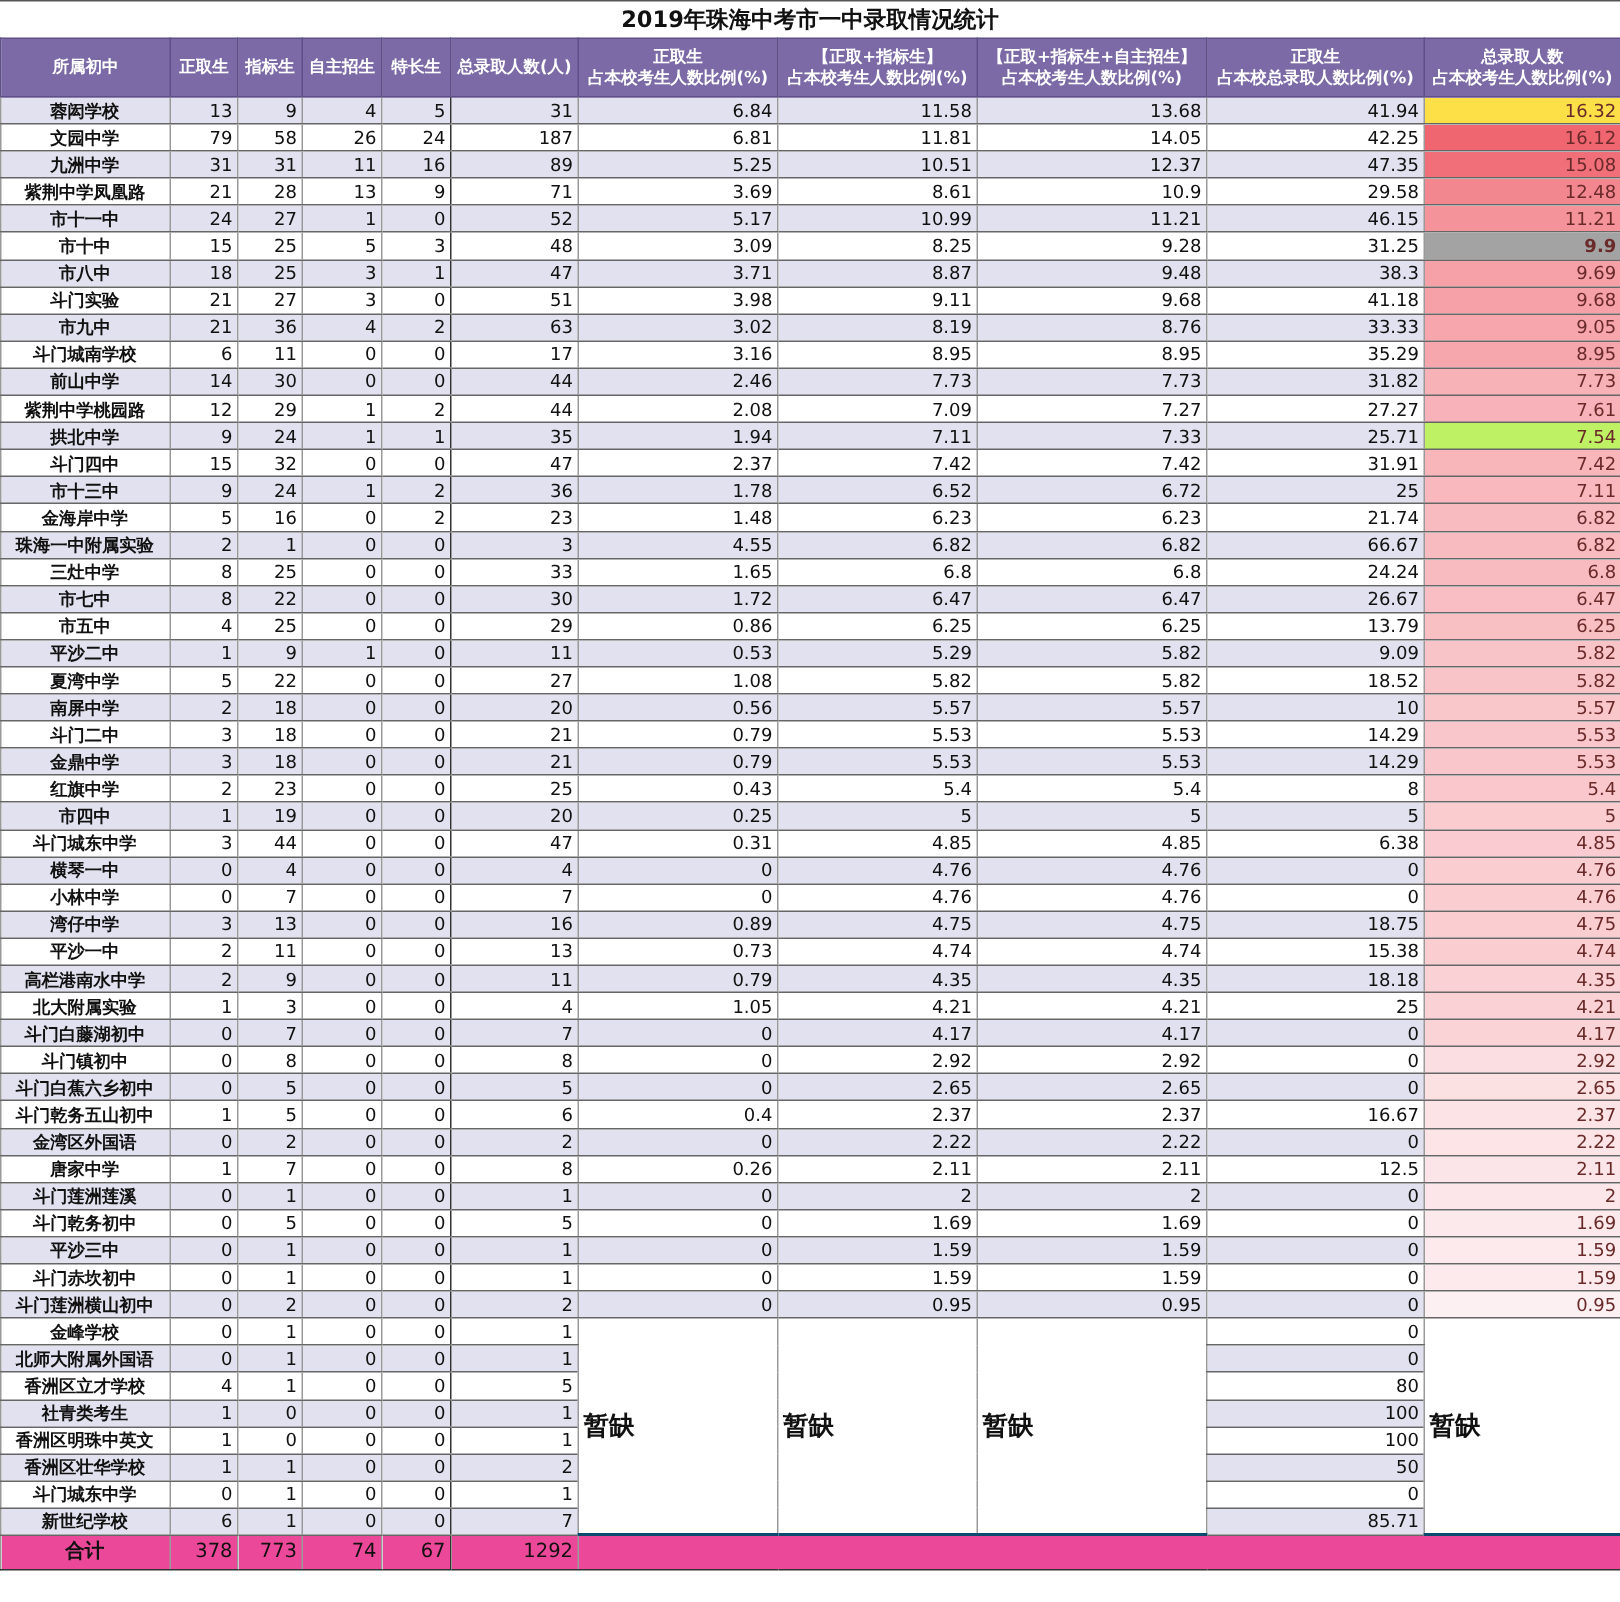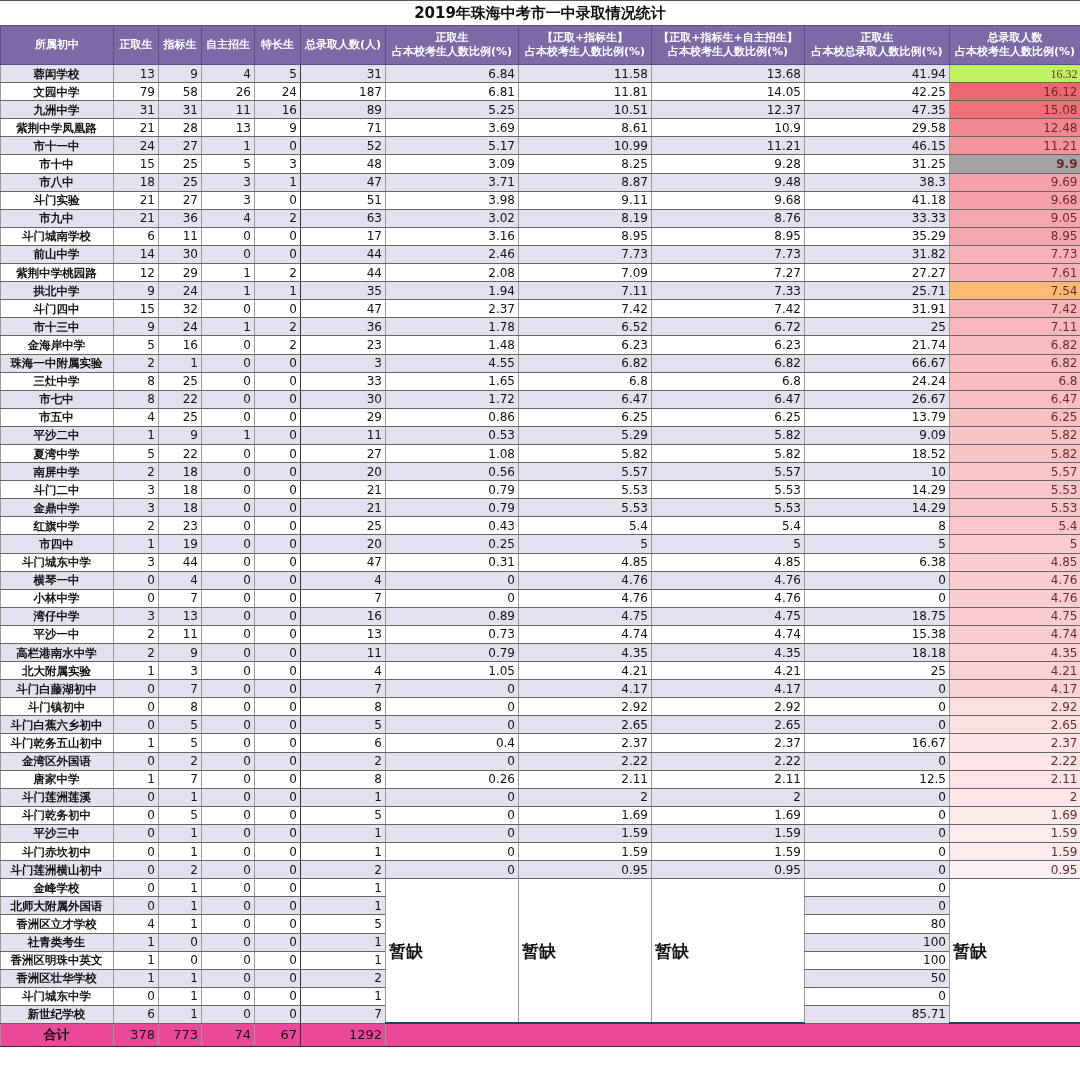--- a/index.html
+++ b/index.html
@@ -83,21 +83,21 @@
         <td class="name">蓉闳学校</td>
         <td>13</td>
         <td>9</td>
         <td>4</td>
         <td>5</td>
         <td class="sep">31</td>
         <td>6.84</td>
         <td>11.58</td>
         <td>13.68</td>
         <td>41.94</td>
-        <td class="hi" style="background: #bef264; font-family: Liberation Serif, serif;">16.32</td>
+        <td class="hi" style="background: #fde047;">16.32</td>
       </tr>
       <tr>
         <td class="name">文园中学</td>
         <td>79</td>
         <td>58</td>
         <td>26</td>
         <td>24</td>
         <td class="sep">187</td>
         <td>6.81</td>
         <td>11.81</td>
@@ -239,21 +239,21 @@
         <td class="name">拱北中学</td>
         <td>9</td>
         <td>24</td>
         <td>1</td>
         <td>1</td>
         <td class="sep">35</td>
         <td>1.94</td>
         <td>7.11</td>
         <td>7.33</td>
         <td>25.71</td>
-        <td class="hi" style="background: #fdba74;">7.54</td>
+        <td class="hi" style="background: #bef264;">7.54</td>
       </tr>
       <tr>
         <td class="name">斗门四中</td>
         <td>15</td>
         <td>32</td>
         <td>0</td>
         <td>0</td>
         <td class="sep">47</td>
         <td>2.37</td>
         <td>7.42</td>

